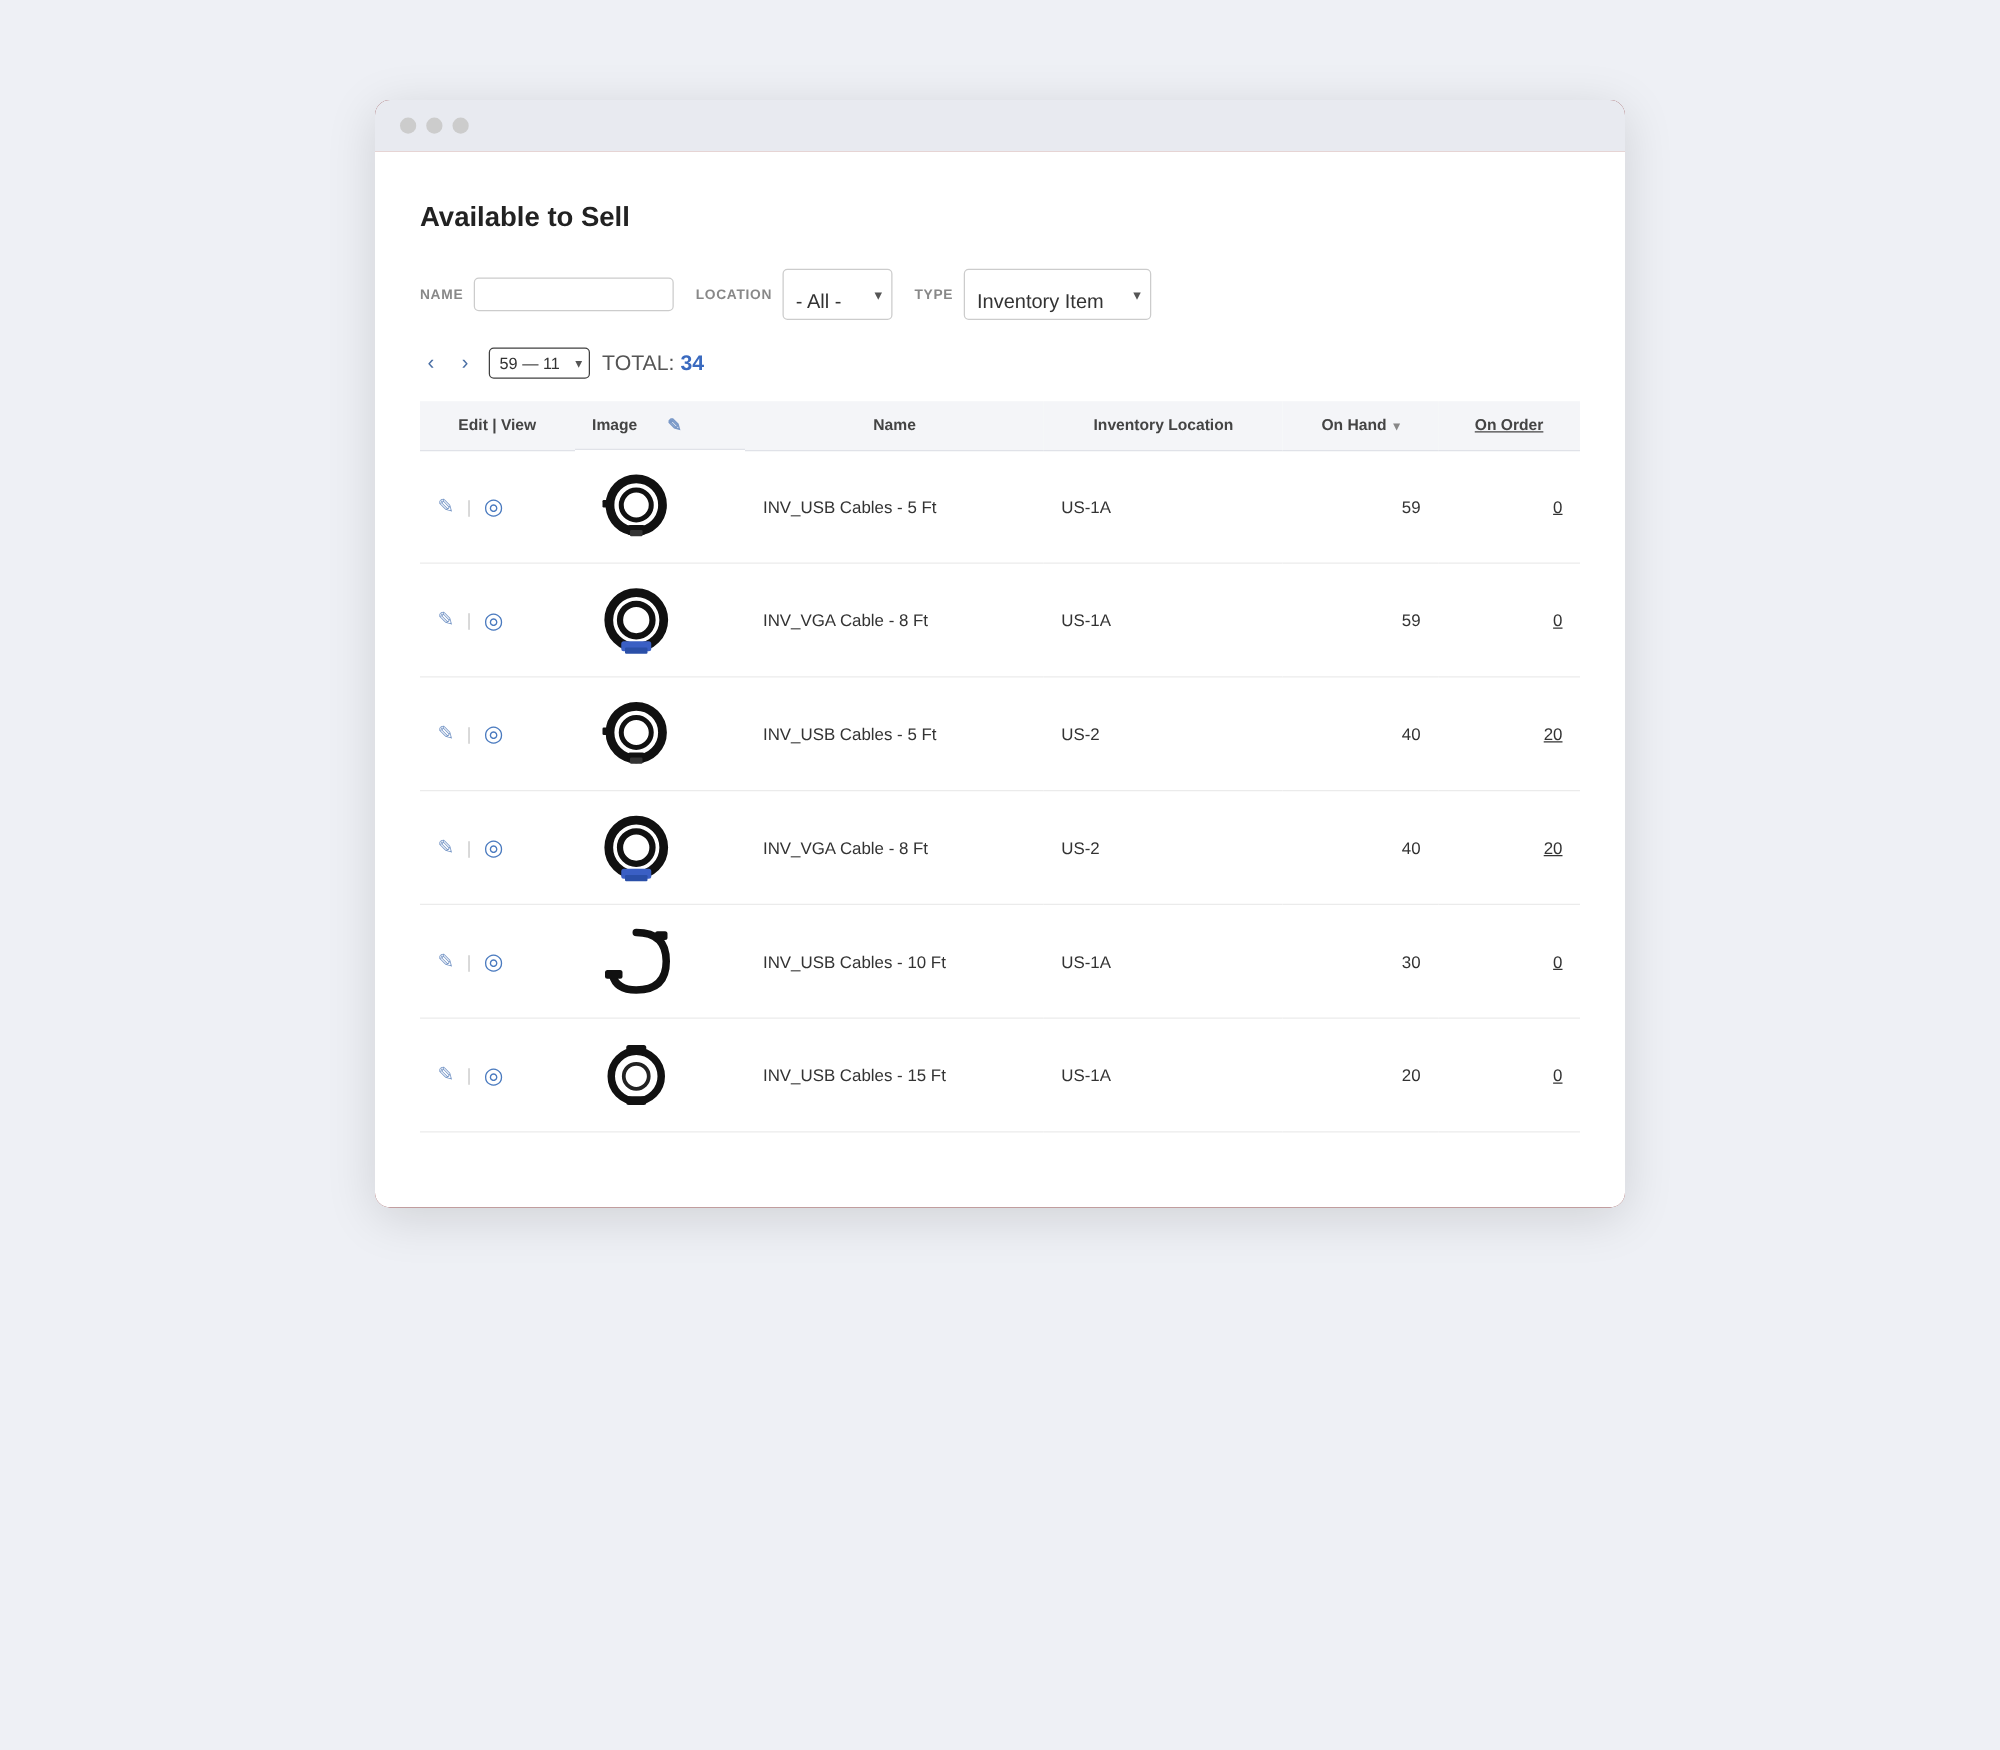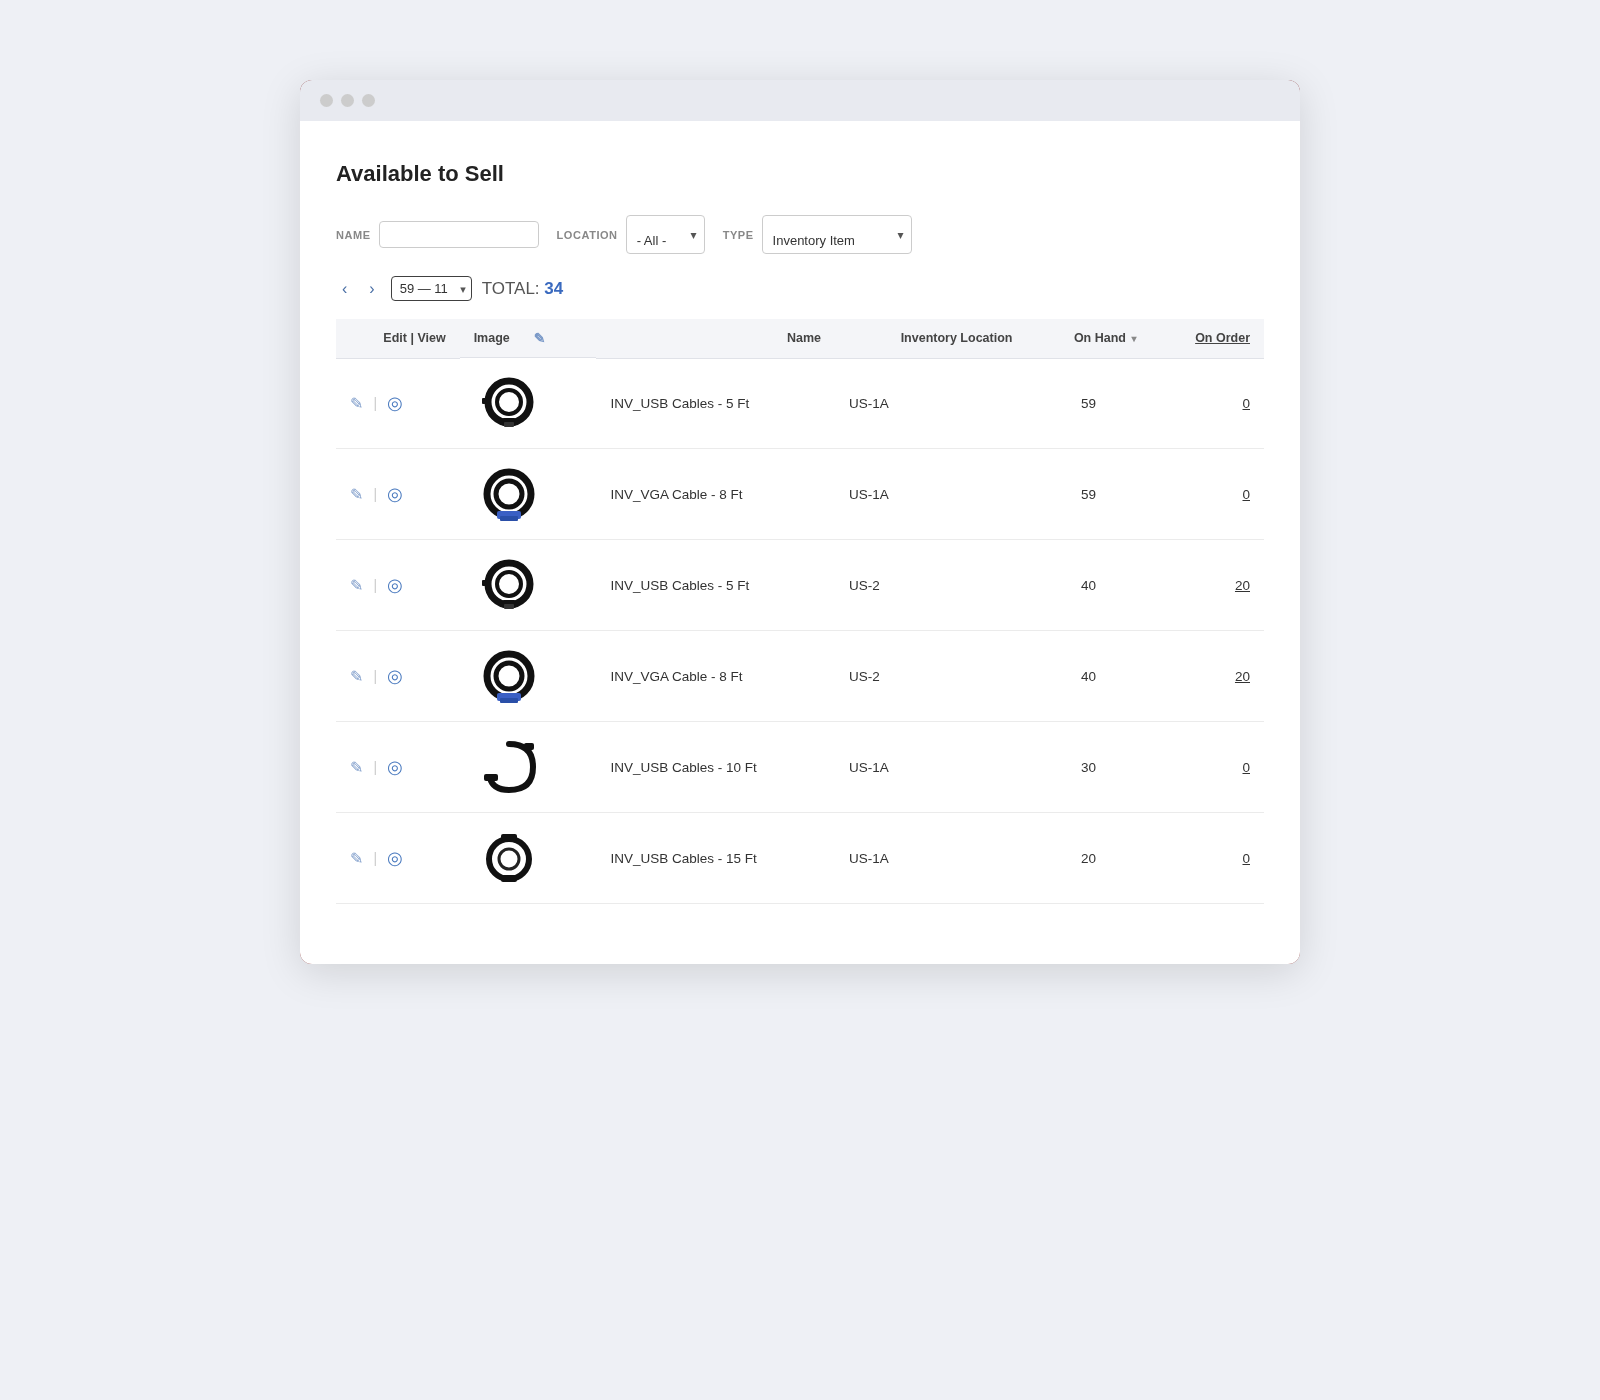--- a/index.html
+++ b/index.html
@@ -79,21 +79,21 @@
       color: #333;
       width: 160px;
       outline: none;
       background: #fff;
     }
 
     .filter-select {
       border: 1px solid #ccc;
       border-radius: 4px;
       padding: 17px 28px 5px 10px;
-      font-size: 13px;
+      font-size: 16px;
       color: #333;
       appearance: none;
       background: #fff;
       cursor: pointer;
       outline: none;
       position: relative;
     }
 
     .select-wrapper {
       position: relative;
@@ -171,21 +171,21 @@
       border-collapse: collapse;
       font-size: 13.5px;
     }
 
     .data-table thead tr {
       background: #f4f5f8;
     }
 
     .data-table th {
       padding: 11px 14px;
-      text-align: right;
+      text-align: center;
       font-size: 12.5px;
       font-weight: 700;
       color: #444;
       border-bottom: 1px solid #e0e2e8;
       white-space: nowrap;
     }
 
     .data-table th.sortable {
       cursor: pointer;
     }
@@ -226,21 +226,21 @@
       display: flex;
       align-items: center;
       justify-content: center;
     }
 
     .cable-img {
       width: 62px;
       height: 62px;
     }
 
-    .on-hand-col { text-align: center; padding-right: 30px; }
+    .on-hand-col { text-align: right; padding-right: 30px; }
     .on-order-col { text-align: right; padding-right: 20px; text-decoration: underline; }
 
     .edit-icon-th {
       color: #7a99c8;
       font-size: 14px;
       cursor: pointer;
     }
   </style>
 </head>
 <body>

